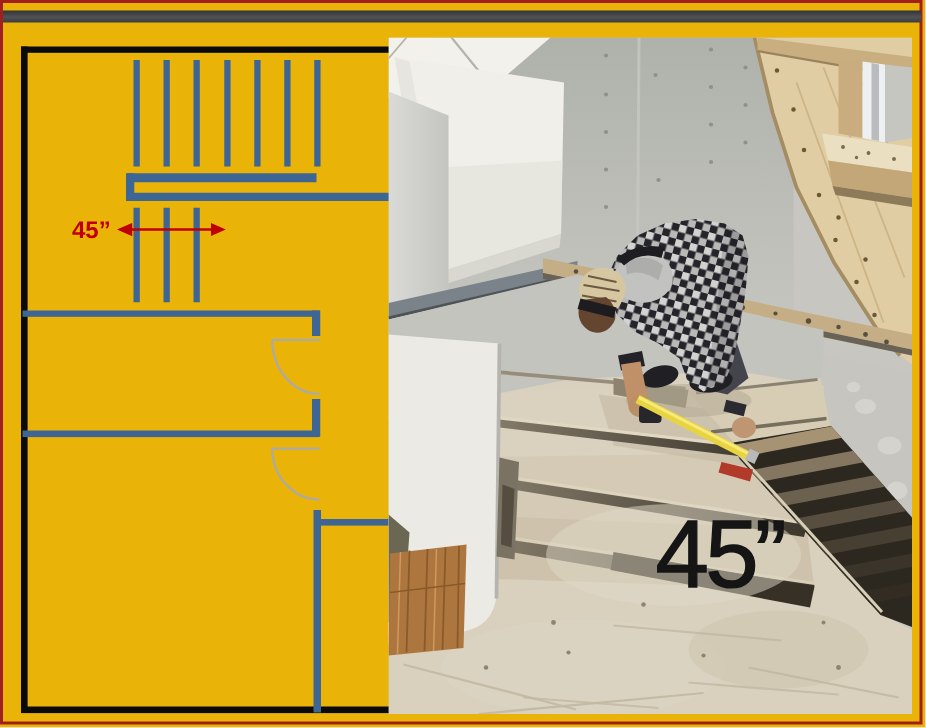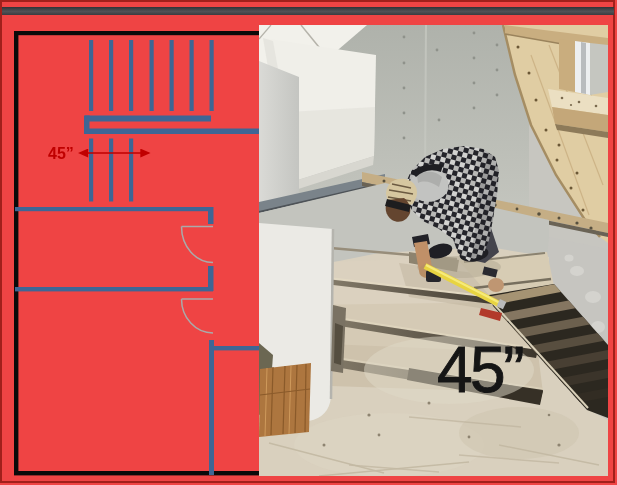--- a/index.html
+++ b/index.html
@@ -1,16 +1,16 @@
 <!DOCTYPE html>
 <html><head>
 <meta charset="utf-8">
 <style>
 html,body{margin:0;padding:0;background:#ffffff;}
-.page{position:relative;width:617px;height:485px;background:#ef4444;overflow:hidden;font-family:"Liberation Sans",sans-serif;}
+.page{position:relative;width:617px;height:485px;background:#eab308;overflow:hidden;font-family:"Liberation Sans",sans-serif;}
 .abs{position:absolute;}
 </style>
 </head>
 <body>
 <div class="page">
 
 <div class="abs" style="left:0;top:0;width:615px;height:483px;border:2px solid #a1201b;box-sizing:border-box;"></div>
 
 <div class="abs" style="left:2px;top:7px;width:612px;height:8px;background:linear-gradient(#323337,#515256 55%,#3b3c40);"></div>
 

